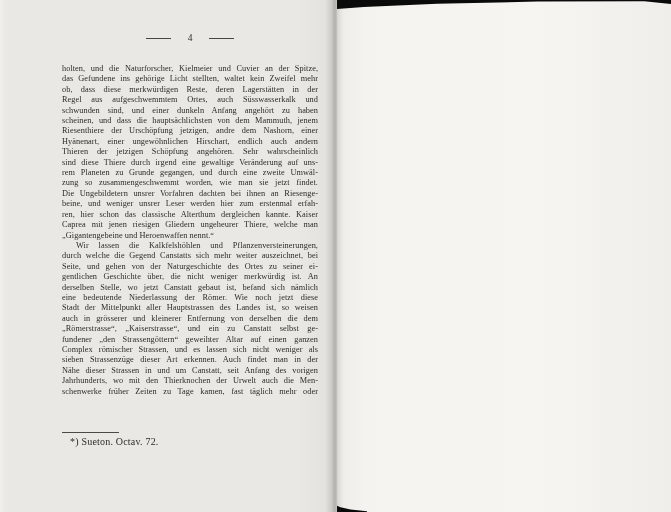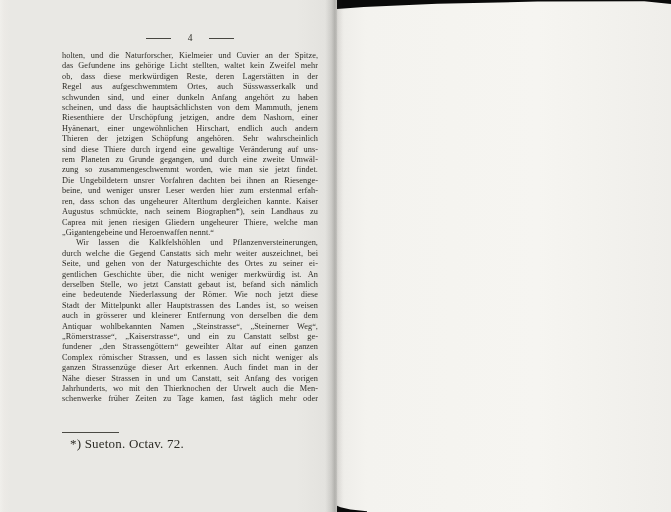--- a/index.html
+++ b/index.html
@@ -34,33 +34,33 @@
   .gutter{
     position:absolute;top:0;bottom:0;left:325px;width:18px;pointer-events:none;
     background:linear-gradient(90deg,rgba(50,48,44,0) 0%,rgba(50,48,44,0.10) 35%,rgba(35,34,30,0.22) 55%,rgba(50,48,44,0.07) 72%,rgba(50,48,44,0) 100%);
   }
   .page-header{
     position:absolute;display:flex;align-items:center;justify-content:center;gap:17px;
   }
   .page-header.left{top:33px;left:62px;width:256px;}
   .rule{width:25px;height:1px;background:#474640;}
   .pagenum{font-size:9.5px;line-height:10px;color:var(--ink);}
-  .textblock{position:absolute;}
+  .textblock{position:absolute;margin-top:13px;}
   .textblock-left{top:51px;left:62px;width:256px;}
   .line{
     font-size:8.3px;color:var(--ink);
     text-align:justify;text-align-last:justify;
     white-space:normal;overflow:hidden;
     letter-spacing:0.05px;
   }
   .textblock-left .line{line-height:10.42px;height:10.42px;}
   .line.short{text-align-last:left;}
   .line.indent{text-indent:14px;}
   .footnote-rule{position:absolute;top:432px;left:62px;width:57px;height:1px;background:#4a4943;}
-  .footnote{position:absolute;top:436px;left:70px;font-size:13px;color:var(--ink);letter-spacing:0.2px;}
+  .footnote{position:absolute;top:436px;left:70px;font-size:10px;color:var(--ink);letter-spacing:0.2px;}
 </style>
 </head>
 <body>
 
 <div class="scene">
 
   <div class="page page-left">
     <div class="page-header left">
       <span class="rule"></span>
       <span class="pagenum">4</span>
@@ -74,37 +74,35 @@
         <div class="line">schwunden sind, und einer dunkeln Anfang angehört zu haben</div>
         <div class="line">scheinen, und dass die hauptsächlichsten von dem Mammuth, jenem</div>
         <div class="line">Riesenthiere der Urschöpfung jetzigen, andre dem Nashorn, einer</div>
         <div class="line">Hyänenart, einer ungewöhnlichen Hirschart, endlich auch andern</div>
         <div class="line">Thieren der jetzigen Schöpfung angehören.  Sehr wahrscheinlich</div>
         <div class="line">sind diese Thiere durch irgend eine gewaltige Veränderung auf uns-</div>
         <div class="line">rem Planeten zu Grunde gegangen, und durch eine zweite Umwäl-</div>
         <div class="line">zung so zusammengeschwemmt worden, wie man sie jetzt findet.</div>
         <div class="line">Die Ungebildetern unsrer Vorfahren dachten bei ihnen an Riesenge-</div>
         <div class="line">beine, und weniger unsrer Leser werden hier zum erstenmal erfah-</div>
-        <div class="line">ren, dass schon das ungeheurer Alterthum dergleichen kannte. Kaiser</div>
-        <div class="line">Augustus schmückte, nach seinem Biographen*), sein Landhaus zu</div>
+        <div class="line">ren, hier schon das classische Alterthum dergleichen kannte. Kaiser</div>
         <div class="line">Caprea mit jenen riesigen Gliedern ungeheurer Thiere, welche man</div>
         <div class="line short">„Gigantengebeine und Heroenwaffen nennt.“</div>
         <div class="line indent">Wir lassen die Kalkfelshöhlen und Pflanzenversteinerungen,</div>
         <div class="line">durch welche die Gegend Canstatts sich mehr weiter auszeichnet, bei</div>
         <div class="line">Seite, und gehen von der Naturgeschichte des Ortes zu seiner ei-</div>
         <div class="line">gentlichen Geschichte über, die nicht weniger merkwürdig ist.  An</div>
         <div class="line">derselben Stelle, wo jetzt Canstatt gebaut ist, befand sich nämlich</div>
         <div class="line">eine bedeutende Niederlassung der Römer.  Wie noch jetzt diese</div>
         <div class="line">Stadt der Mittelpunkt aller Hauptstrassen des Landes ist, so weisen</div>
         <div class="line">auch in grösserer und kleinerer Entfernung von derselben die dem</div>
-        <div class="line">Antiquar wohlbekannten Namen „Steinstrasse“, „Steinerner Weg“,</div>
         <div class="line">„Römerstrasse“, „Kaiserstrasse“, und ein zu Canstatt selbst ge-</div>
         <div class="line">fundener „den Strassengöttern“ geweihter Altar auf einen ganzen</div>
         <div class="line">Complex römischer Strassen, und es lassen sich nicht weniger als</div>
-        <div class="line">ganzen Strassenzüge dieser Art erkennen.  Auch findet man in der</div>
+        <div class="line">sieben Strassenzüge dieser Art erkennen.  Auch findet man in der</div>
         <div class="line">Nähe dieser Strassen in und um Canstatt, seit Anfang des vorigen</div>
         <div class="line">Jahrhunderts, wo mit den Thierknochen der Urwelt auch die Men-</div>
         <div class="line">schenwerke früher Zeiten zu Tage kamen, fast täglich mehr oder</div>
       </div>
     <div class="footnote-rule"></div>
     <div class="footnote">*) Sueton. Octav. 72.</div>
   </div>
 
   <div class="page page-right">
     <div class="wedge-top"></div>

